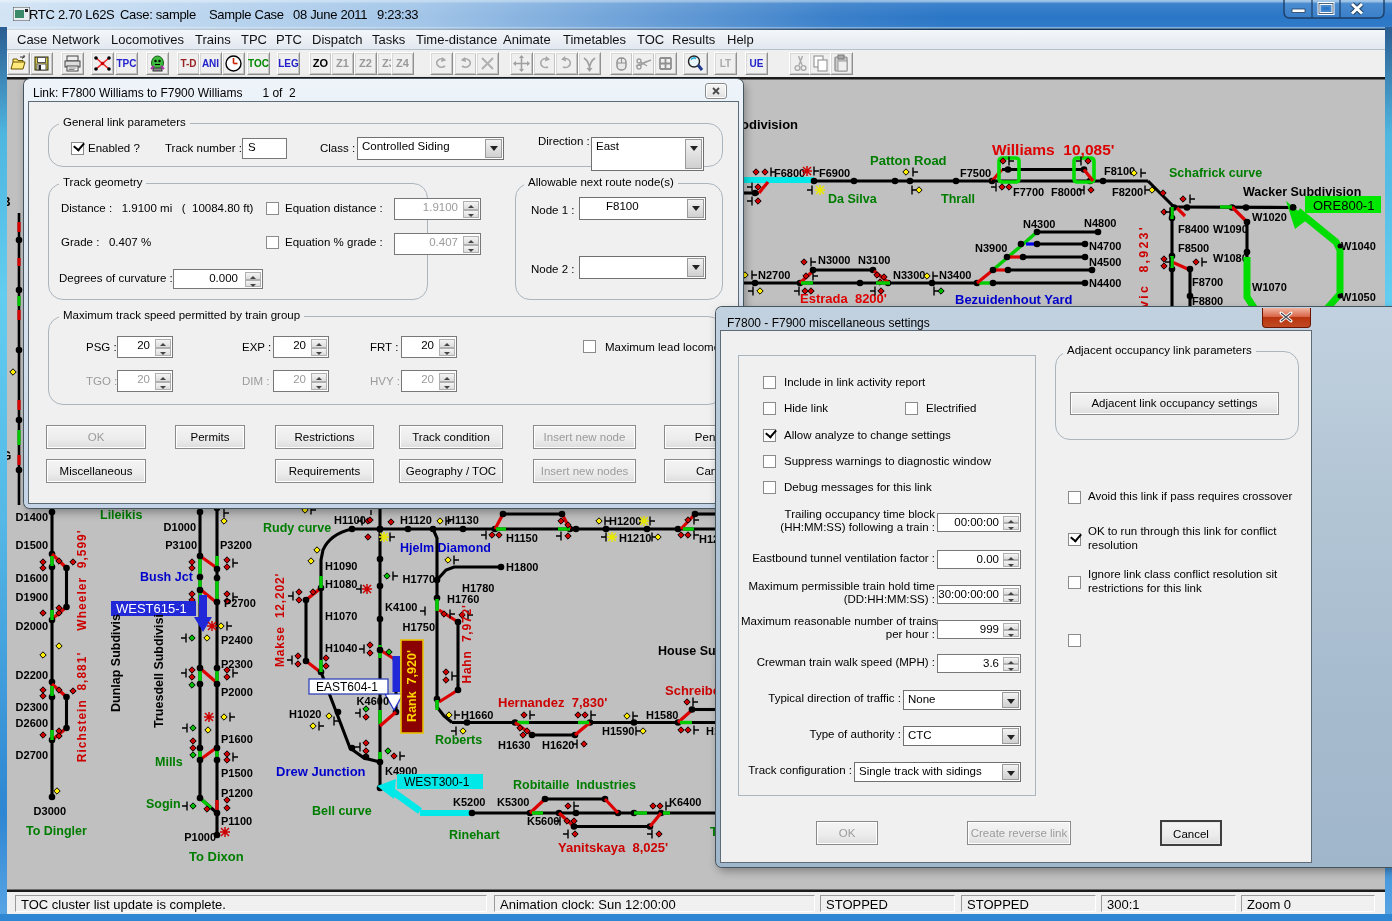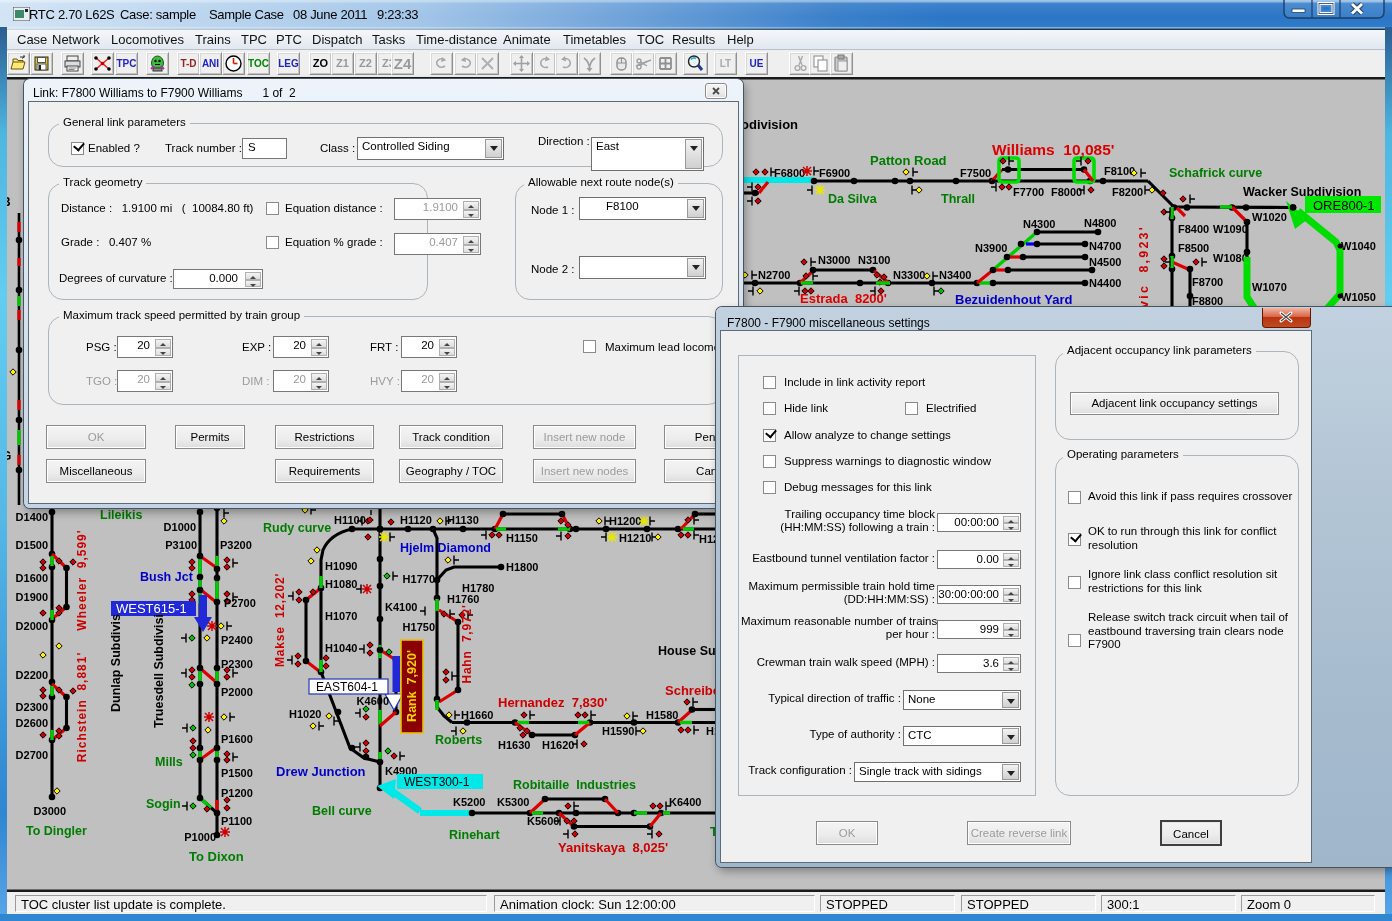--- a/index.html
+++ b/index.html
@@ -792,21 +792,21 @@
         <path d="M10.5,10.5 L10.5,5" stroke="#cc2200" stroke-width="1.6"></path>
         <path d="M10.5,10.5 L14.5,10.5" stroke="#cc2200" stroke-width="1.6"></path>
       </svg>
     </div>
  <div class="tb" style="left:240px;color:#008800;font-size:10px">TOC</div>
  <div class="tb" style="left:270px;color:#2222cc;font-size:10px">LEG</div>
  <div class="tb" style="left:302px;color:#000;font-size:11px">ZO</div>
  <div class="tb" style="left:324px;color:#999;font-size:11px">Z1</div>
  <div class="tb" style="left:347px;color:#999;font-size:11px">Z2</div>
  <div class="tb" style="left:370px;color:#999;font-size:11px">Z3</div>
- <div class="tb" style="left:384px;color:#999;font-size:15px">Z4</div>
+ <div class="tb" style="left:384px;color:#999;font-size:11px">Z4</div>
  <div class="tb" style="left:423px">
       <svg width="21" height="21">
         <path d="M14,7 A5,4 0 1 0 14,13" fill="none" stroke="#a8a8a8" stroke-width="1.6"></path>
         <path d="M11,4 L15,7.5 L10,9 Z" fill="#a8a8a8"></path>
       </svg>
     </div>
  <div class="tb" style="left:447px">
       <svg width="21" height="21">
         <path d="M7,7 A5,4 0 1 1 7,13" fill="none" stroke="#a8a8a8" stroke-width="1.6"></path>
         <path d="M10,4 L6,7.5 L11,9 Z" fill="#a8a8a8"></path>
@@ -1122,28 +1122,24 @@
   <div class="lblr" style="left:20px;top:433px;width:111px">Track configuration :</div>
   <div class="combo" style="left:133px;top:431px;width:167px;height:20px">
         <span>Single track with sidings</span>
         <u></u>
       </div>
 
   <div class="gb" style="left:334px;top:20px;width:244px;height:89px">
         <i style="left:7px">Adjacent occupancy link parameters</i>
       </div>
   <div class="btn" style="left:349px;top:61px;width:209px;height:23px;line-height:21px">Adjacent link occupancy settings</div>
-  <div class="gb" style="left:334px;top:124px;width:244px;height:341px">
-        <i style="left:7px">Operating parameters</i>
-      </div>
   <div class="cb" style="left:347px;top:160px"></div>
       <div class="lbl" style="left:367px;top:159px">Avoid this link if pass requires crossover</div>
   <div class="cb ck" style="left:347px;top:202px"></div>
       <div class="lbl" style="left:367px;top:194px;line-height:13.5px;white-space:normal;width:200px">OK to run through this link for conflict resolution</div>
   <div class="cb" style="left:347px;top:245px"></div>
       <div class="lbl" style="left:367px;top:237px;line-height:13.5px;white-space:normal;width:200px">Ignore link class conflict resolution sit restrictions for this link</div>
   <div class="cb" style="left:347px;top:303px"></div>
-      <div class="lbl" style="left:367px;top:280px;line-height:13.5px;white-space:normal;width:205px">Release switch track circuit when tail of eastbound traversing train clears node F7900</div>
   <div class="btn dis" style="left:95px;top:490px;width:62px;height:24px;line-height:22px">OK</div>
   <div class="btn dis" style="left:246px;top:490px;width:104px;height:24px;line-height:22px">Create reverse link</div>
   <div class="btn foc" style="left:439px;top:489px;width:62px;height:26px;line-height:24px">Cancel</div>
  </div>
 </div>
 
 </body></html>

